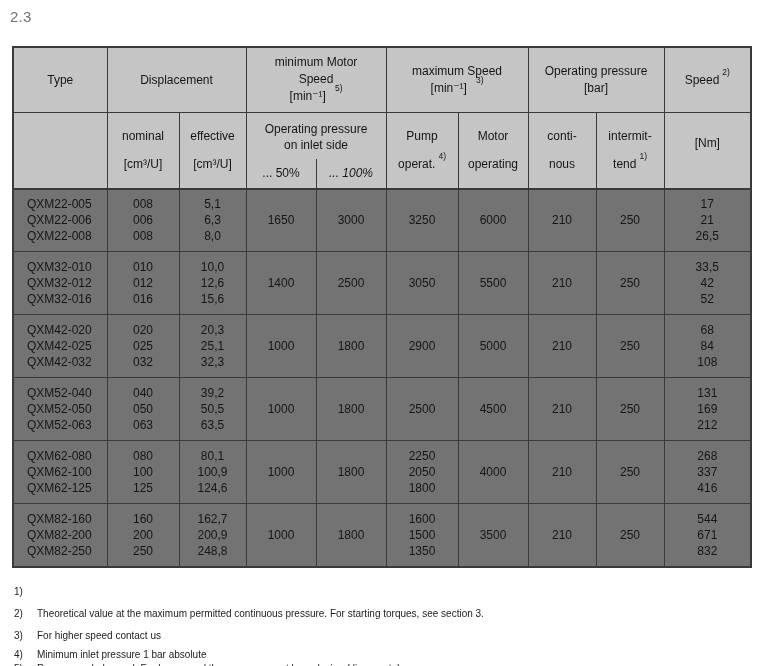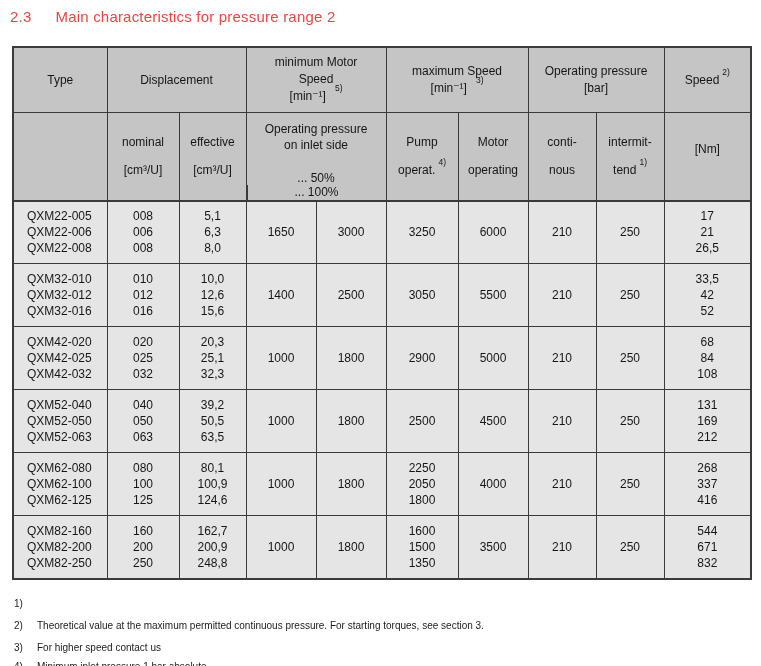--- a/index.html
+++ b/index.html
@@ -10,21 +10,21 @@
     color: #1c1c1c;
     position: relative;
     overflow: hidden;
   }
   .page { width: 761px; height: 666px; padding: 8px 0 0 0; }
 
   .doc-title {
     padding-left: 10px;
     font-size: 15px;
     letter-spacing: 0.2px;
-    color: #ef4444;
+    color: #737373;
     display: flex;
     align-items: baseline;
   }
   .doc-title .num { margin-right: 24px; }
 
   table.main {
     margin: 21px 0 0 12px;
     width: 738px;
     border-collapse: collapse;
     table-layout: fixed;
@@ -51,50 +51,49 @@
     top: -4px;
     line-height: 0;
   }
   .gapnote { margin-left: 9px; }
 
   .twoline .l1 { margin-bottom: 14px; line-height: 14px; }
   .twoline .l2 { line-height: 14px; }
 
   th.inlet { padding: 0; vertical-align: top; }
   .inlet-top { padding-top: 8px; line-height: 16px; }
-  .inlet-bottom { display: flex; margin-top: 18px; height: 29px; flex-direction: column; }
+  .inlet-bottom { display: flex; margin-top: 6px; height: 29px; }
   .inlet-bottom .half {
     flex: 1; display: flex; align-items: center; justify-content: center;
   }
-  .inlet-bottom .half.right { border-left: 1px solid #3a3a3a; }
+  .inlet-bottom .half.right { border-left: 1px solid #3a3a3a; font-style: italic; }
 
   th.nm-cell { vertical-align: bottom; padding-bottom: 14px; }
 
-  tbody td { line-height: 16px; background: #e5e5e5; }
+  tbody td { line-height: 16px; background: #737373; }
   tbody td.type { text-align: left; padding-left: 13px; }
 
   .footnotes {
     margin: 17px 0 0 14px;
     font-size: 10px;
     color: #1c1c1c;
   }
   .fn { display: flex; line-height: 13px; }
   .fn .marker { width: 23px; flex-shrink: 0; }
   .fn.sp { margin-bottom: 9px; }
   .fn.sp2 { margin-bottom: 6px; }
   .fn.tight { margin-bottom: 1px; }
 </style>
 </head>
 <body>
 
 <div class="page">
 
   <div class="doc-title">
     <span class="num">2.3</span>
-    <span>Main characteristics for pressure range 2</span>
   </div>
 
   <table class="main">
     <colgroup>
       <col style="width:94px">
         <col style="width:72px">
         <col style="width:67px">
       <col style="width:70px">
         <col style="width:70px">
         <col style="width:72px">

